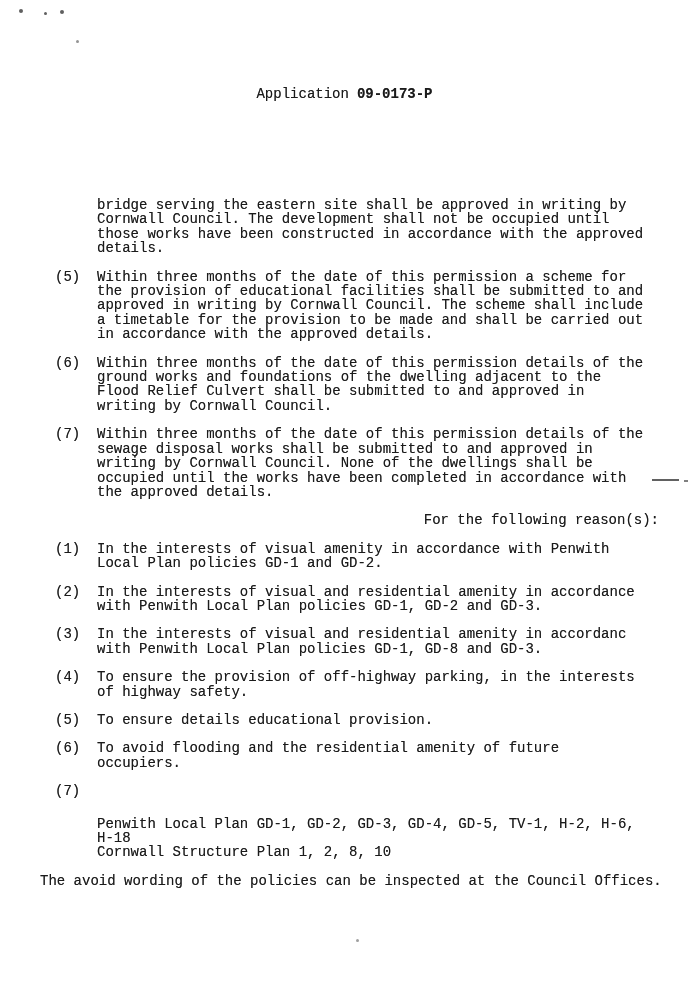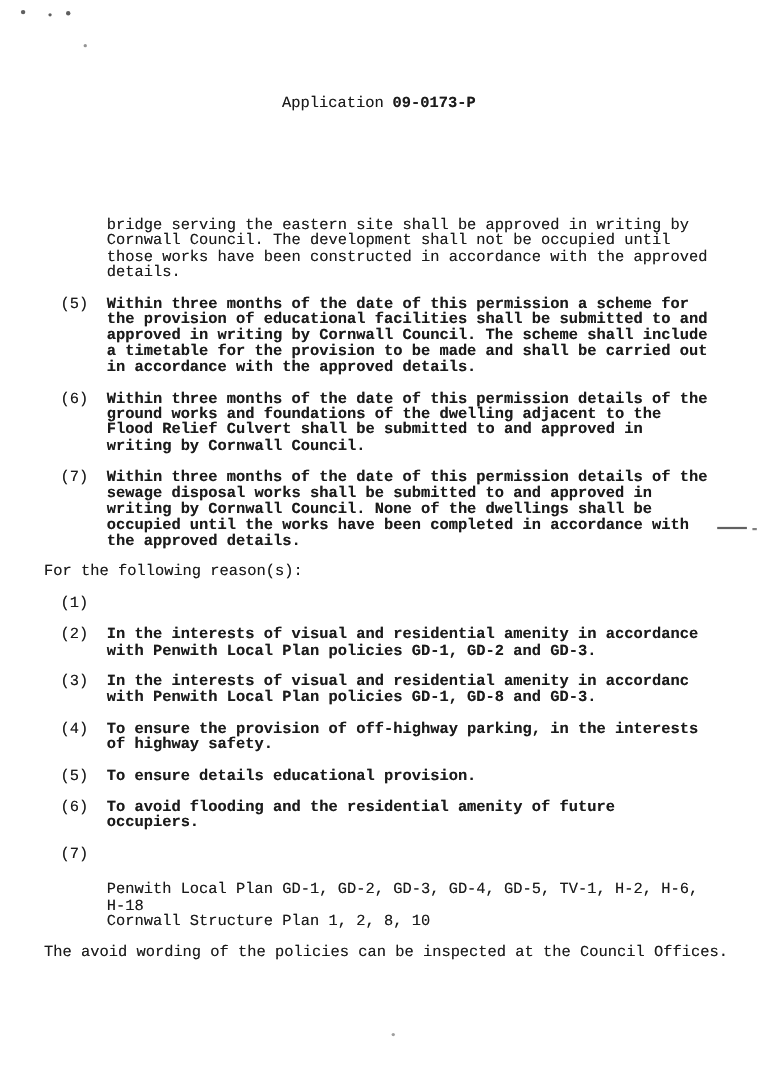--- a/index.html
+++ b/index.html
@@ -45,24 +45,24 @@
     display: flex;
     margin: 0 0 14px 0;
   }
   .item .num {
     flex: 0 0 42px;
     margin-left: 15px;
     white-space: pre;
   }
   .item .text {
     white-space: pre;
-    font-weight: bold;
   }
   .flush {
     margin-left: 0;
+    text-align: right;
   }
   .speck {
     position: absolute;
     background: #2a2a2a;
     border-radius: 50%;
     opacity: 0.75;
   }
   .dash-artifact {
     position: absolute;
     top: 479px;
@@ -123,20 +123,22 @@
 sewage disposal works shall be submitted to and approved in
 writing by Cornwall Council. None of the dwellings shall be
 occupied until the works have been completed in accordance with
 the approved details.</span>
   </div>
 
   <div class="block flush">For the following reason(s):</div>
 
   <div class="item">
     <span class="num">(1)</span>
+    <span class="text">In the interests of visual amenity in accordance with Penwith
+Local Plan policies GD-1 and GD-2.</span>
   </div>
   <div class="item">
     <span class="num">(2)</span>
     <span class="text">In the interests of visual and residential amenity in accordance
 with Penwith Local Plan policies GD-1, GD-2 and GD-3.</span>
   </div>
   <div class="item">
     <span class="num">(3)</span>
     <span class="text">In the interests of visual and residential amenity in accordanc
 with Penwith Local Plan policies GD-1, GD-8 and GD-3.</span>

